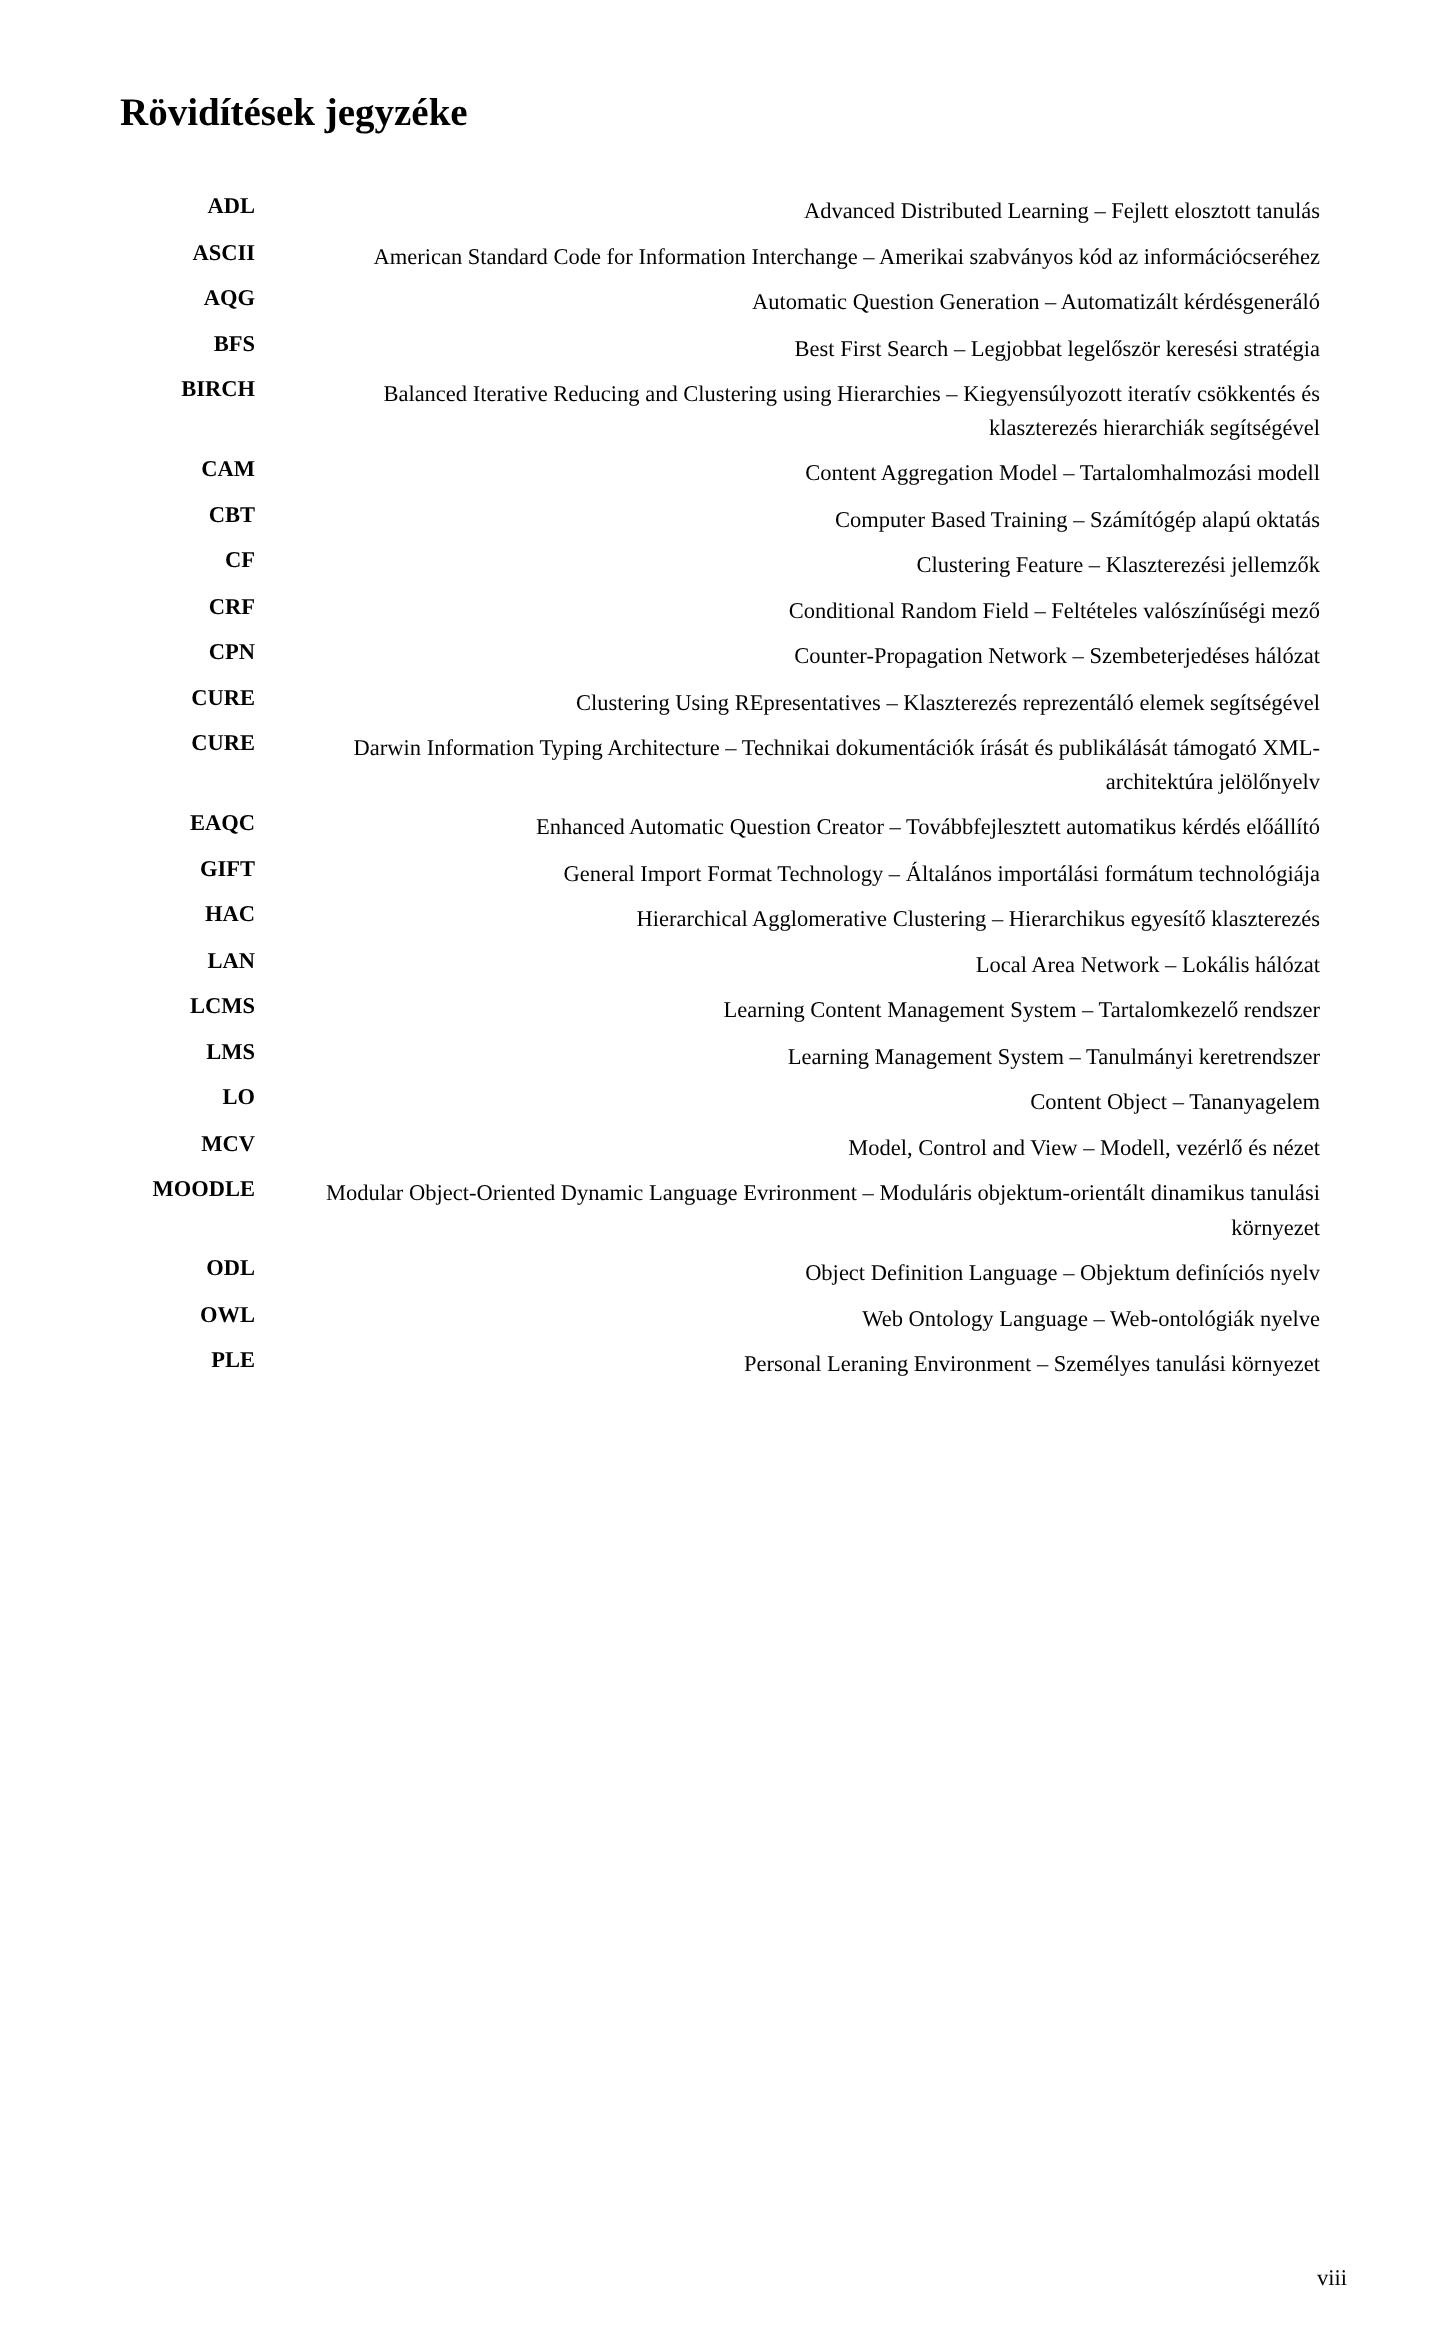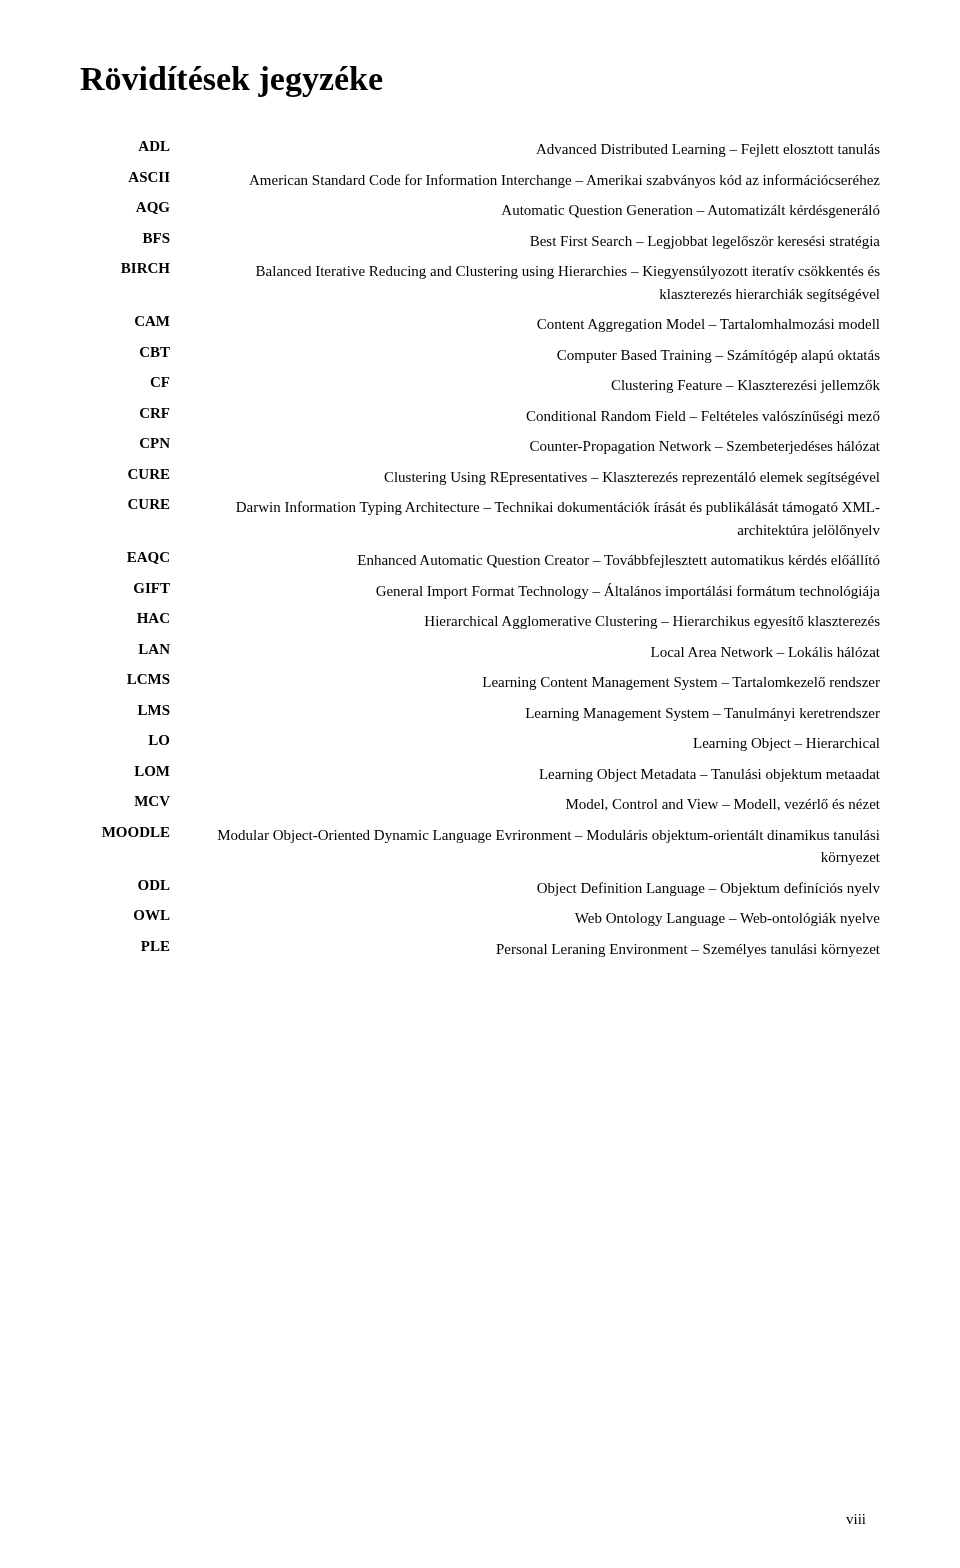--- a/index.html
+++ b/index.html
@@ -7,21 +7,21 @@
       background: #fff;
       font-family: "Times New Roman", Times, serif;
       font-size: 15px;
       color: #000;
       width: 960px;
       min-height: 1568px;
       padding: 60px 80px 60px 80px;
       position: relative;
     }
     h1 {
-      font-size: 34px;
+      font-size: 26px;
       font-weight: bold;
       margin-bottom: 36px;
       font-family: "Times New Roman", Times, serif;
     }
     .abbr-table {
       width: 100%;
       border-collapse: collapse;
       text-align: right;
     }
     .abbr-table tr td {
@@ -35,21 +35,21 @@
       padding-right: 20px;
       white-space: nowrap;
       vertical-align: top;
     }
     .abbr-table td.abbr-val {
       line-height: 1.5;
     }
     .page-num {
       position: absolute;
       bottom: 40px;
-      right: 94px;
+      right: 62px;
       font-size: 15px;
     }
   </style>
 </head>
 <body>
 
 <h1>Rövidítések jegyzéke</h1>
 
 <table class="abbr-table">
   <tbody id="abbr-body">
@@ -120,25 +120,21 @@
       <tr>
         <td class="abbr-key">LCMS</td>
         <td class="abbr-val">Learning Content Management System – Tartalomkezelő rendszer</td>
       </tr>
       <tr>
         <td class="abbr-key">LMS</td>
         <td class="abbr-val">Learning Management System – Tanulmányi keretrendszer</td>
       </tr>
       <tr>
         <td class="abbr-key">LO</td>
-        <td class="abbr-val">Learning Object – Hierarchical</td>
-      </tr>
-      <tr>
-        <td class="abbr-key">LOM</td>
-        <td class="abbr-val">Learning Object Metadata – Tanulási objektum metaadat</td>
+        <td class="abbr-val">Content Object – Tananyagelem</td>
       </tr>
       <tr>
         <td class="abbr-key">MCV</td>
         <td class="abbr-val">Model, Control and View – Modell, vezérlő és nézet</td>
       </tr>
       <tr>
         <td class="abbr-key">MOODLE</td>
         <td class="abbr-val">Modular Object-Oriented Dynamic Language Evrironment – Moduláris objektum-orientált dinamikus tanulási környezet</td>
       </tr>
       <tr>

